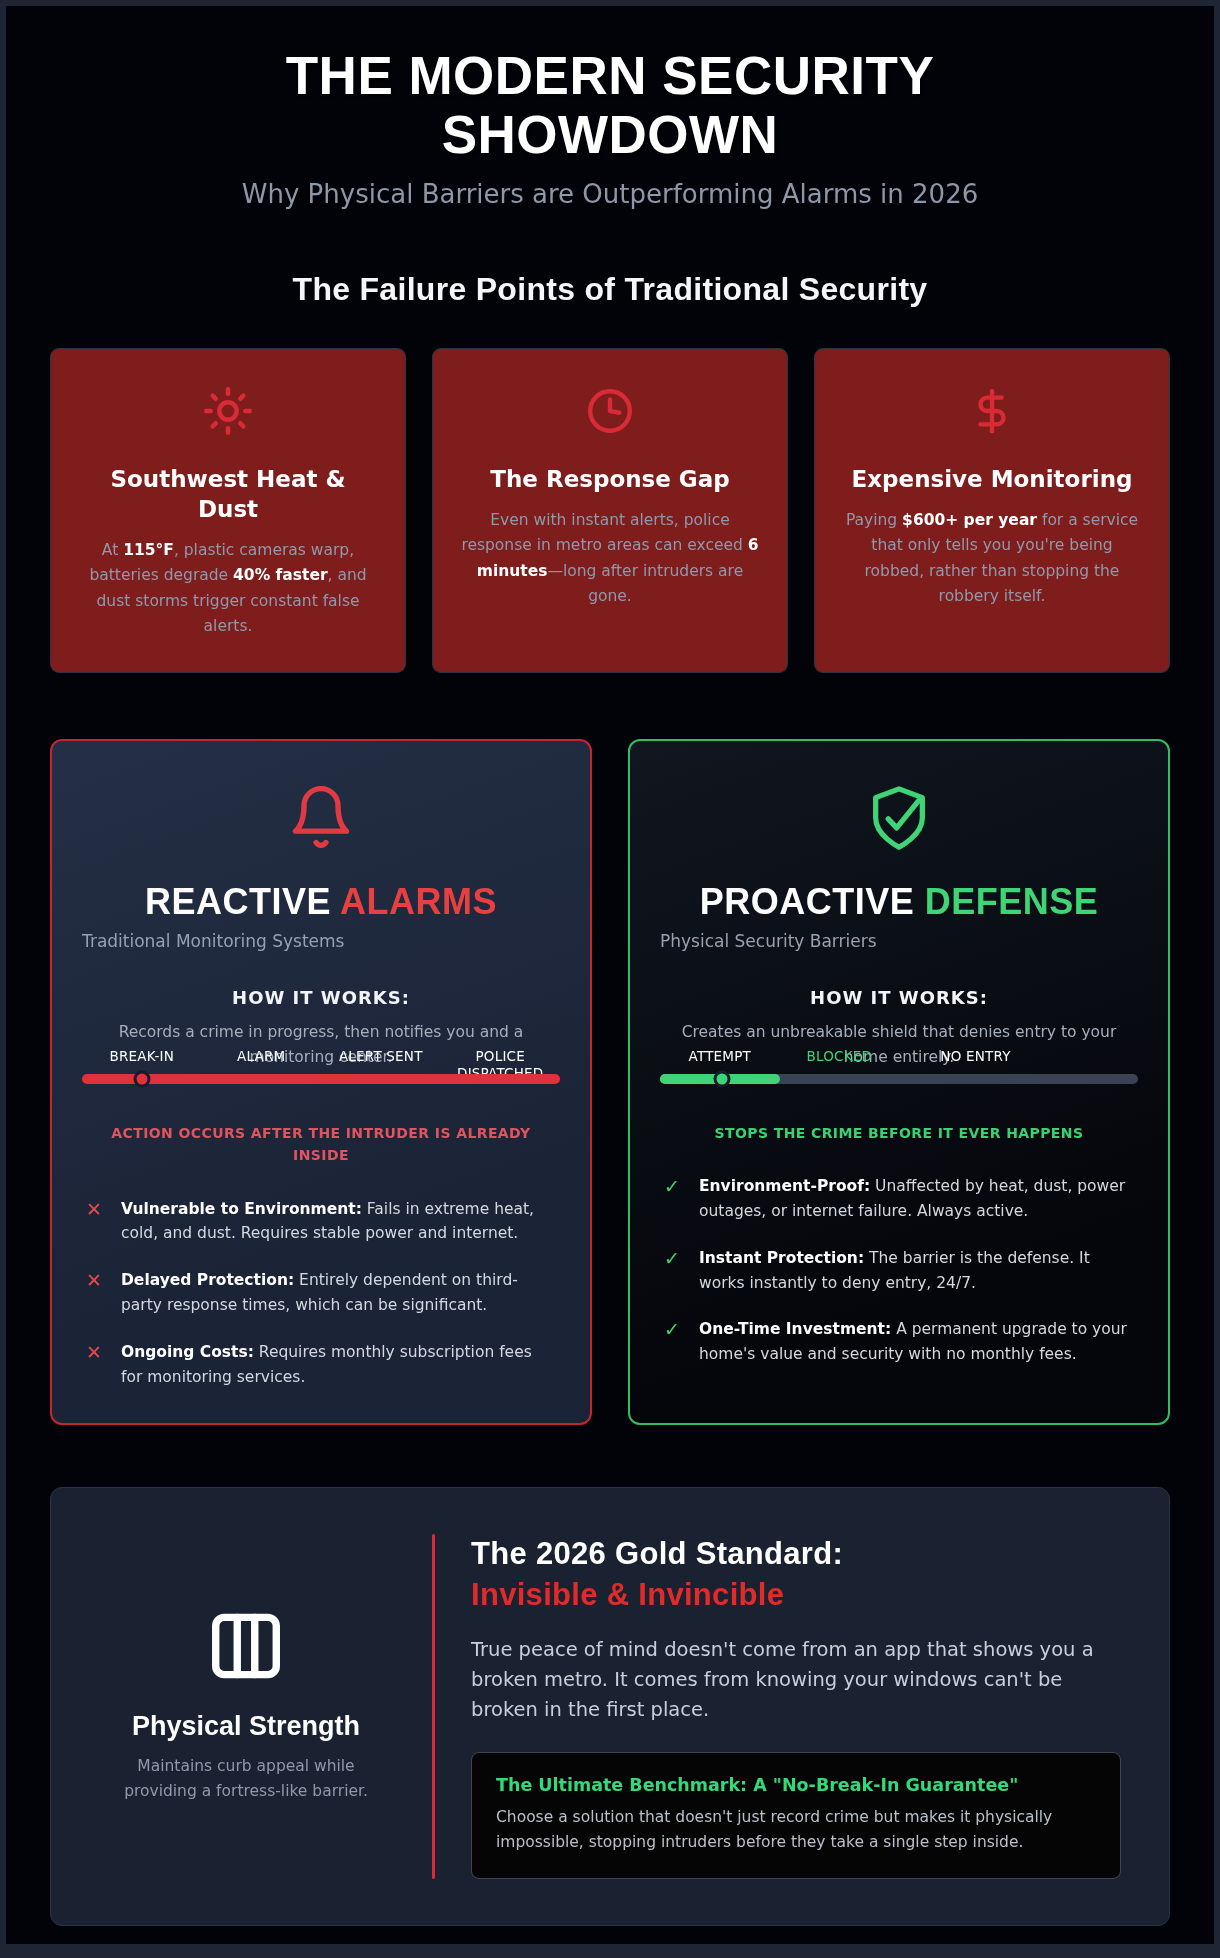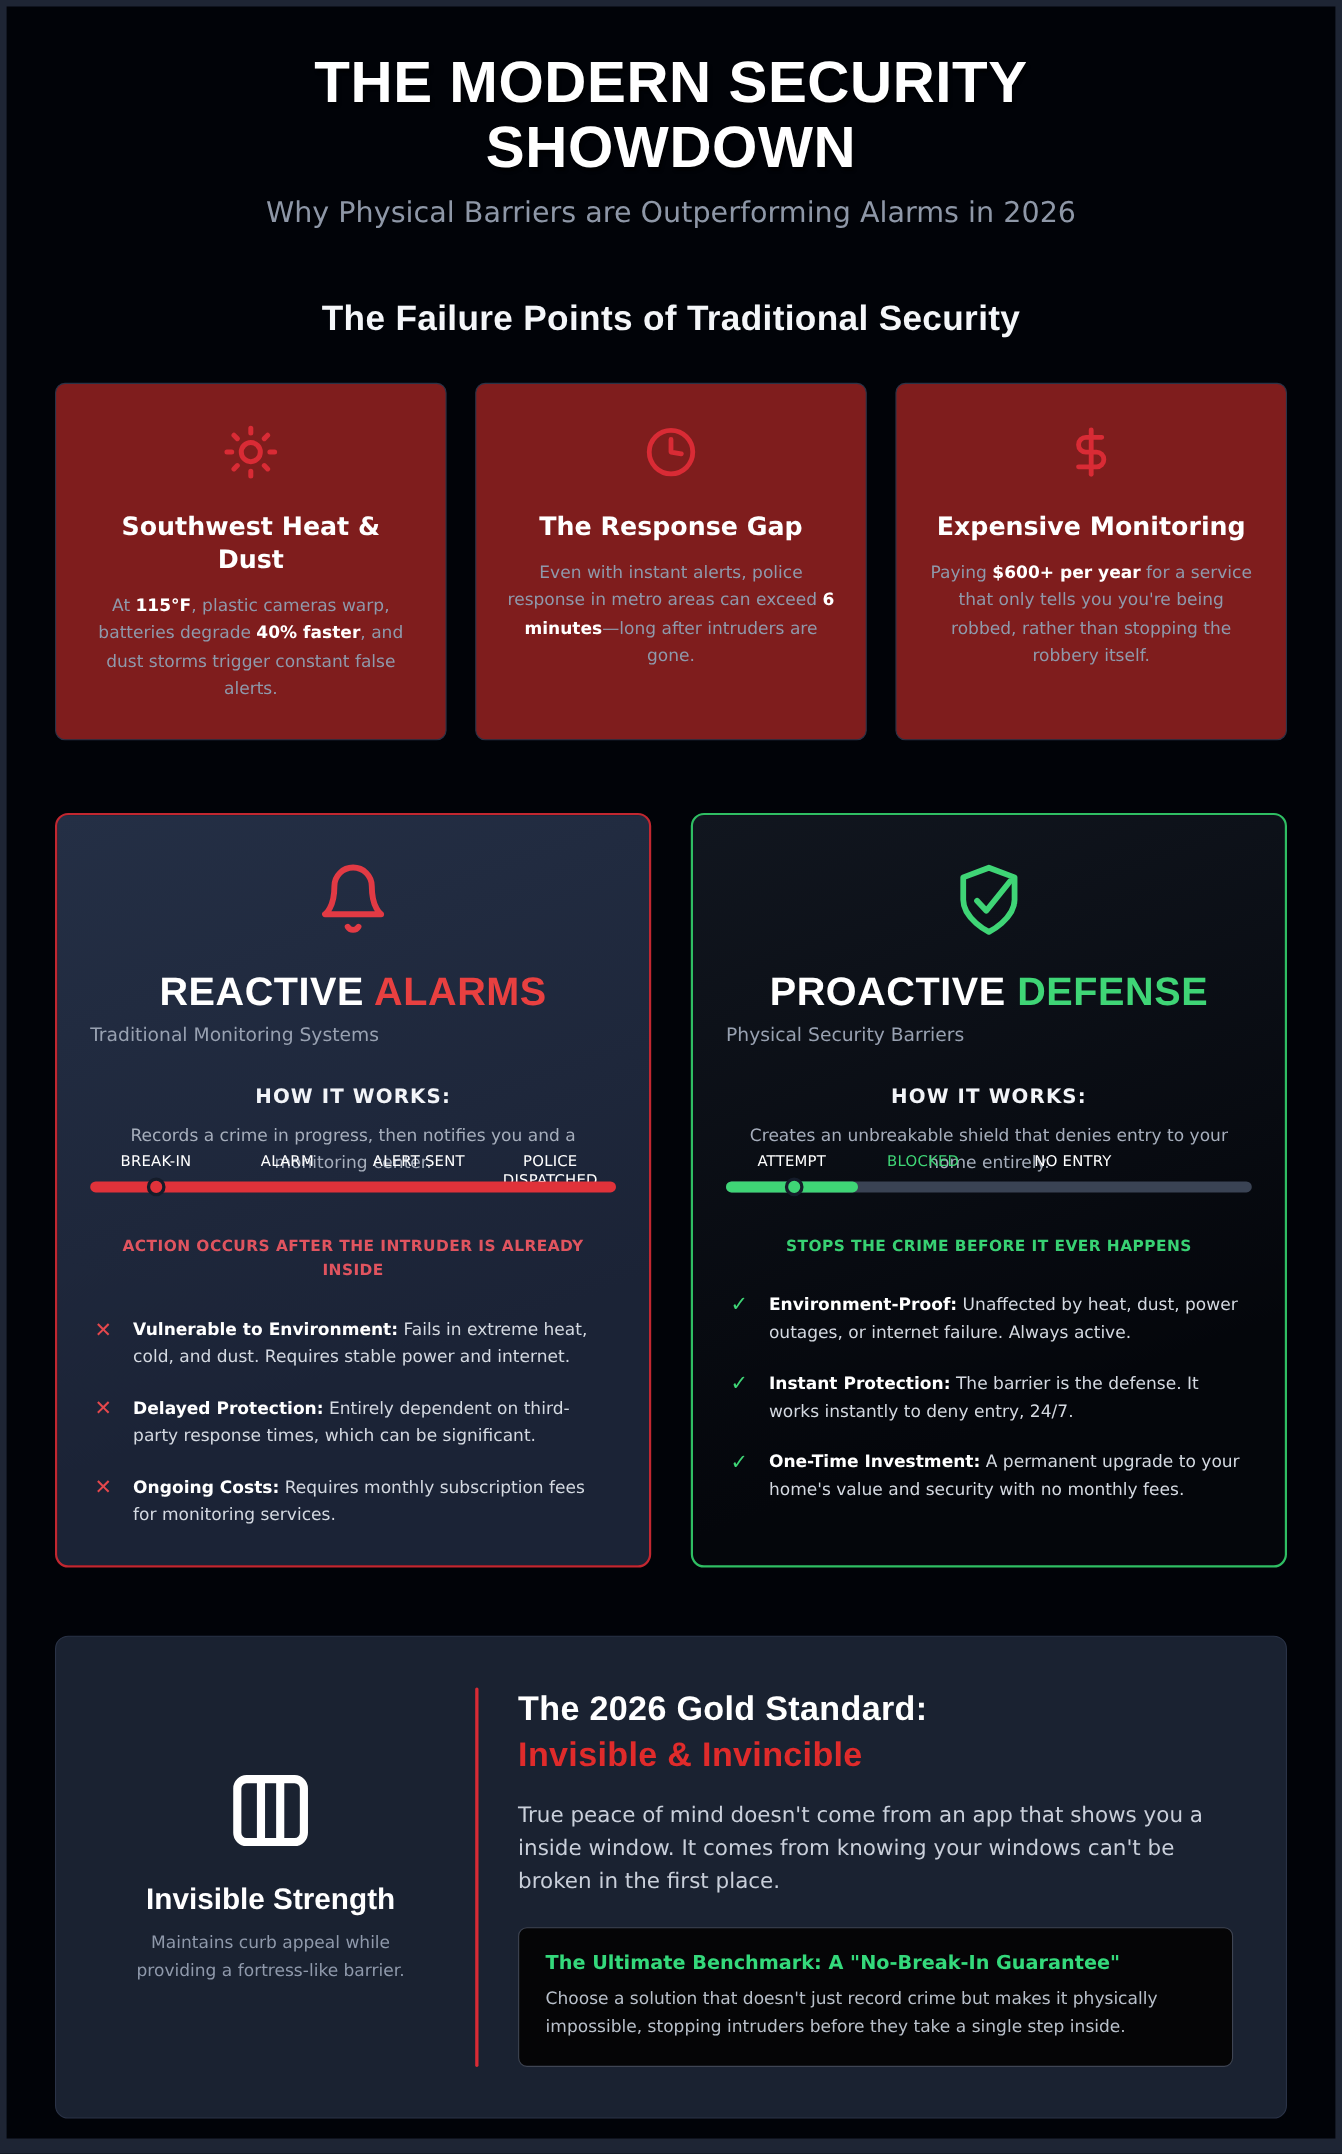--- a/index.html
+++ b/index.html
@@ -272,32 +272,32 @@
 
     <div class="gold-section">
       <div class="gold-left">
         <div class="screen-icon">
           <svg width="82" height="74" viewBox="0 0 24 22" stroke-width="2.2">
             <rect x="3" y="2.5" width="18" height="17" rx="2.5"></rect>
             <line x1="9.4" y1="2.5" x2="9.4" y2="19.5"></line>
             <line x1="14.6" y1="2.5" x2="14.6" y2="19.5"></line>
           </svg>
         </div>
-        <div class="gold-feature-title">Invisible Strength</div>
+        <div class="gold-feature-title">Physical Strength</div>
         <p class="gold-feature-text">Maintains curb appeal while providing a fortress-like barrier.</p>
       </div>
 
       <div class="gold-divider"></div>
 
       <div class="gold-right">
         <h2 class="gold-h2">
           <span>The 2026 Gold Standard:</span>
           <span class="line2">Invisible &amp; Invincible</span>
         </h2>
-        <p class="gold-para">True peace of mind doesn't come from an app that shows you a inside window. It comes from knowing your windows can't be broken in the first place.</p>
+        <p class="gold-para">True peace of mind doesn't come from an app that shows you a broken metro. It comes from knowing your windows can't be broken in the first place.</p>
         <div class="benchmark">
           <div class="benchmark-title">The Ultimate Benchmark: A "No-Break-In Guarantee"</div>
           <p class="benchmark-text">Choose a solution that doesn't just record crime but makes it physically impossible, stopping intruders before they take a single step inside.</p>
         </div>
       </div>
     </div>
 
   </div>
 </div>
 

